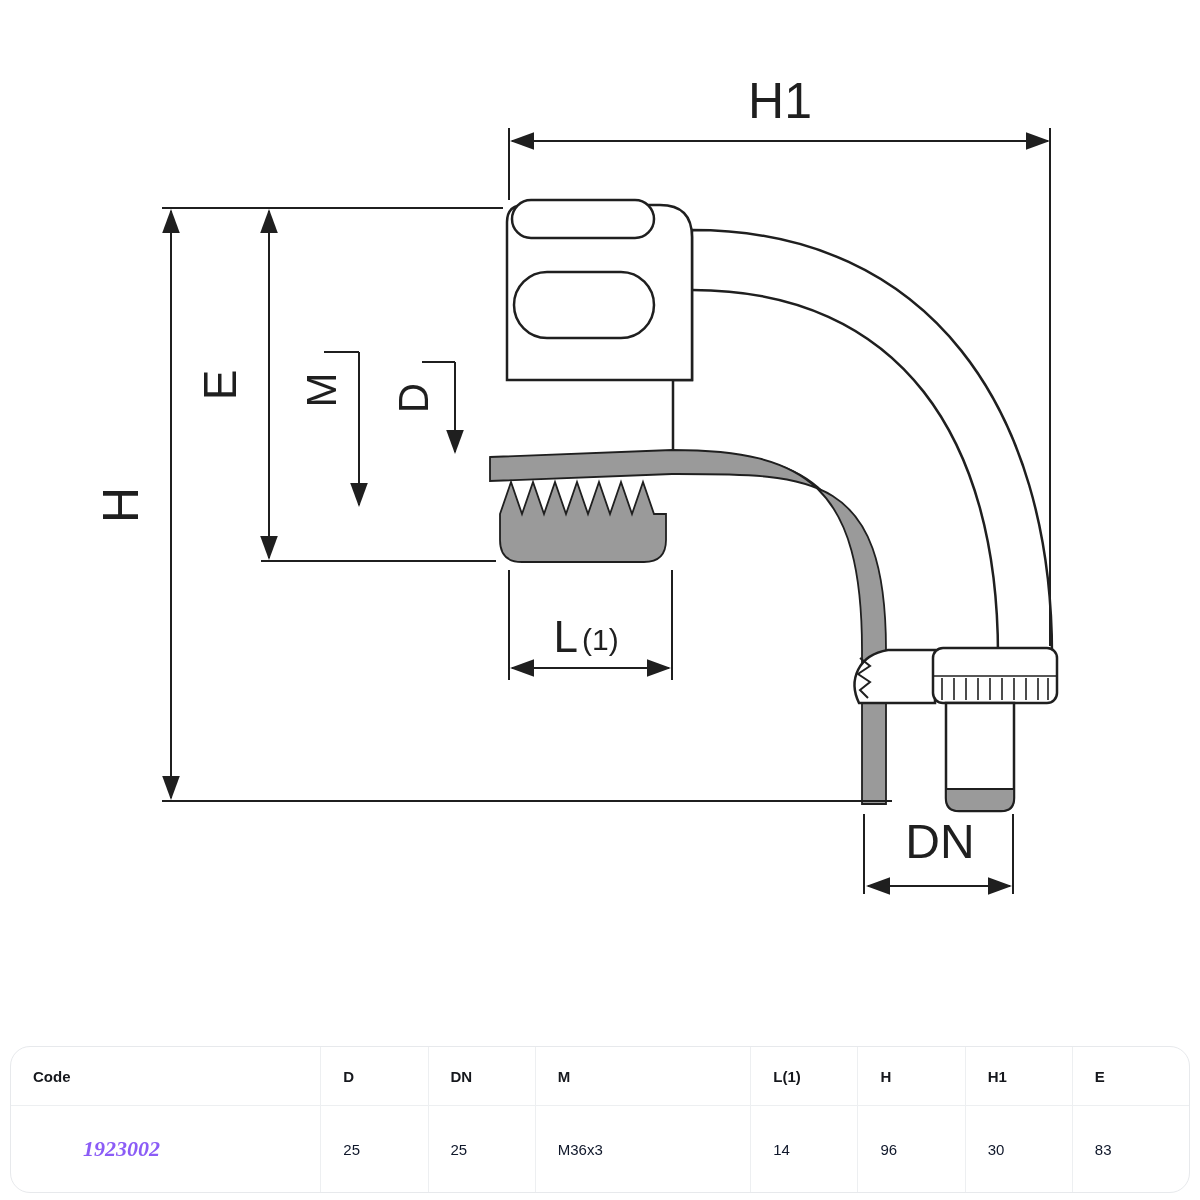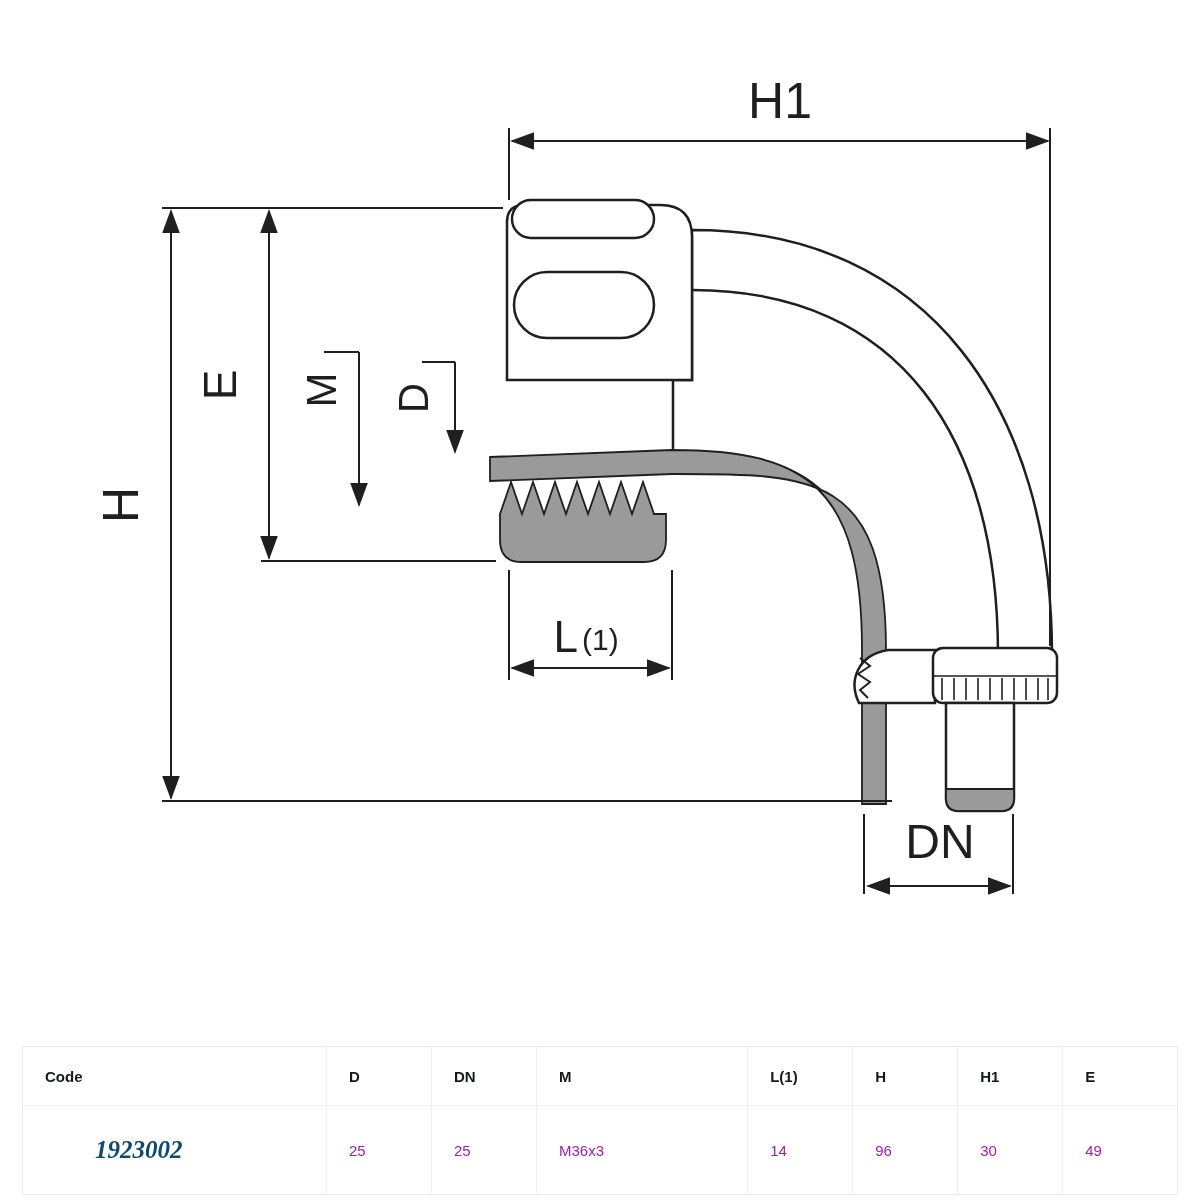--- a/index.html
+++ b/index.html
@@ -1,29 +1,29 @@
 <!DOCTYPE html>
 <html><head>
 <meta charset="utf-8">
 <style>
   html,body{margin:0;padding:0;background:#ffffff;width:1200px;height:1200px;overflow:hidden;
     font-family:"Liberation Sans",sans-serif;}
   .drawing-wrap{width:1200px;height:1046px;}
   svg text{fill:#1f1f1f;font-family:"Liberation Sans",sans-serif;}
   .dim-label{font-weight:500;}
   
-  .table-wrap{margin:0 22px;border:1px solid #e7e9ec;border-radius:2px;overflow:hidden;background:#fff;}
+  .table-wrap{margin:0 10px;border:1px solid #e7e9ec;border-radius:20px;overflow:hidden;background:#fff;}
   table{width:100%;border-collapse:collapse;table-layout:fixed;}
   th{ text-align:left;font-size:15px;font-weight:700;color:#16181d;padding:21px 22px 20px 22px;
       border-right:1px solid #edeff1;border-bottom:1px solid #edeff1;white-space:nowrap;}
-  td{ text-align:left;font-size:15px;color:#a21caf;padding:30px 22px;border-right:1px solid #edeff1;
+  td{ text-align:left;font-size:15px;color:#0f172a;padding:30px 22px;border-right:1px solid #edeff1;
       white-space:nowrap;}
   th:last-child,td:last-child{border-right:none;}
   td.code-cell{font-family:"Liberation Serif",serif;font-style:italic;font-weight:700;
-      font-size:25px;color:#0c4a6e;padding-left:72px;}
+      font-size:22px;color:#8b5cf6;padding-left:72px;}
 </style>
 </head>
 <body>
 
 <div class="drawing-wrap">
 <svg width="1200" height="1046" viewBox="0 0 1200 1046">
   <defs>
     <marker id="arw" viewBox="0 0 12 12" refX="11" refY="6" markerWidth="12" markerHeight="12" orient="auto-start-reverse" markerUnits="strokeWidth">
       <path d="M0,1.6 L12,6 L0,10.4 Z" fill="#1f1f1f"></path>
     </marker>
@@ -148,17 +148,17 @@
     </thead>
     <tbody>
       <tr>
         <td class="code-cell">1923002</td>
         <td>25</td>
         <td>25</td>
         <td>M36x3</td>
         <td>14</td>
         <td>96</td>
         <td>30</td>
-        <td>49</td>
+        <td>83</td>
       </tr>
     </tbody>
   </table>
 </div>
 
 </body></html>

